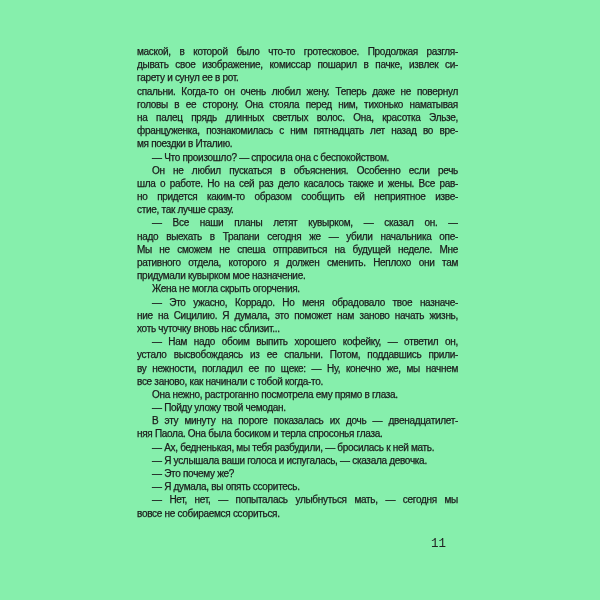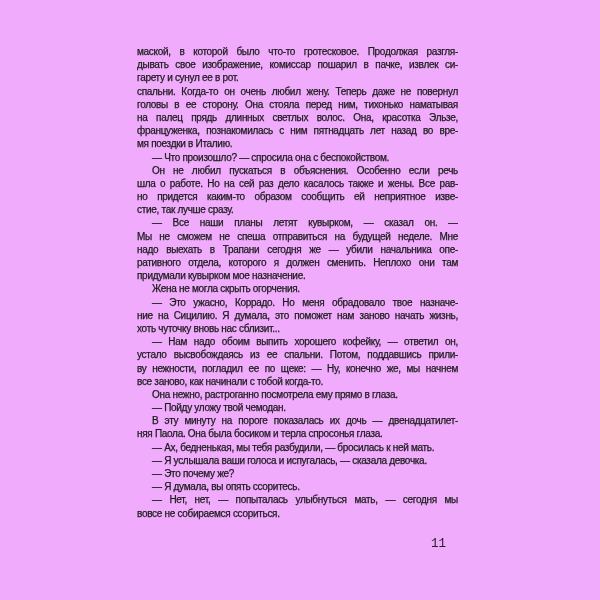--- a/index.html
+++ b/index.html
@@ -7,21 +7,21 @@
     padding: 0;
     width: 600px;
     height: 600px;
     background: #ffffff;
     overflow: hidden;
   }
   .book-page {
     position: relative;
     width: 600px;
     height: 600px;
-    background: #f0abfc;
+    background: #86efac;
   }
   .textblock {
     position: absolute;
     left: 137px;
     top: 45px;
     width: 321px;
     font-family: "Liberation Sans", "DejaVu Sans", sans-serif;
     font-size: 10px;
     letter-spacing: -0.3px;
     color: #1b1b1b;
@@ -65,22 +65,22 @@
       <div class="line j">головы в ее сторону. Она стояла перед ним, тихонько наматывая</div>
       <div class="line j">на палец прядь длинных светлых волос. Она, красотка Эльзе,</div>
       <div class="line j">француженка, познакомилась с ним пятнадцать лет назад во вре-</div>
       <div class="line">мя поездки в Италию.</div>
       <div class="line ind">— Что произошло? — спросила она с беспокойством.</div>
       <div class="line j ind">Он не любил пускаться в объяснения. Особенно если речь</div>
       <div class="line j">шла о работе. Но на сей раз дело касалось также и жены. Все рав-</div>
       <div class="line j">но придется каким-то образом сообщить ей неприятное изве-</div>
       <div class="line">стие, так лучше сразу.</div>
       <div class="line j ind">— Все наши планы летят кувырком, — сказал он. —</div>
+      <div class="line j">надо выехать в Трапани сегодня же — убили начальника опе-</div>
       <div class="line j">Мы не сможем не спеша отправиться на будущей неделе. Мне</div>
-      <div class="line j">надо выехать в Трапани сегодня же — убили начальника опе-</div>
       <div class="line j">ративного отдела, которого я должен сменить. Неплохо они там</div>
       <div class="line">придумали кувырком мое назначение.</div>
       <div class="line ind">Жена не могла скрыть огорчения.</div>
       <div class="line j ind">— Это ужасно, Коррадо. Но меня обрадовало твое назначе-</div>
       <div class="line j">ние на Сицилию. Я думала, это поможет нам заново начать жизнь,</div>
       <div class="line">хоть чуточку вновь нас сблизит...</div>
       <div class="line j ind">— Нам надо обоим выпить хорошего кофейку, — ответил он,</div>
       <div class="line j">устало высвобождаясь из ее спальни. Потом, поддавшись прили-</div>
       <div class="line j">ву нежности, погладил ее по щеке: — Ну, конечно же, мы начнем</div>
       <div class="line">все заново, как начинали с тобой когда-то.</div>

